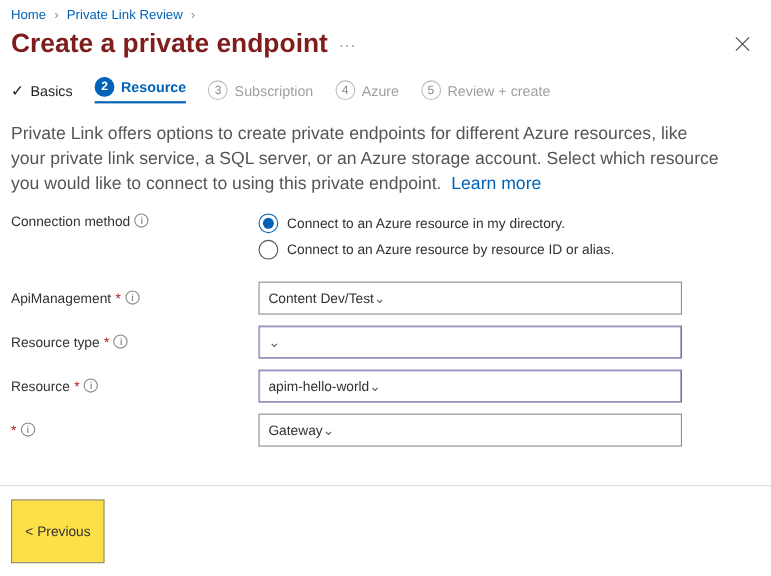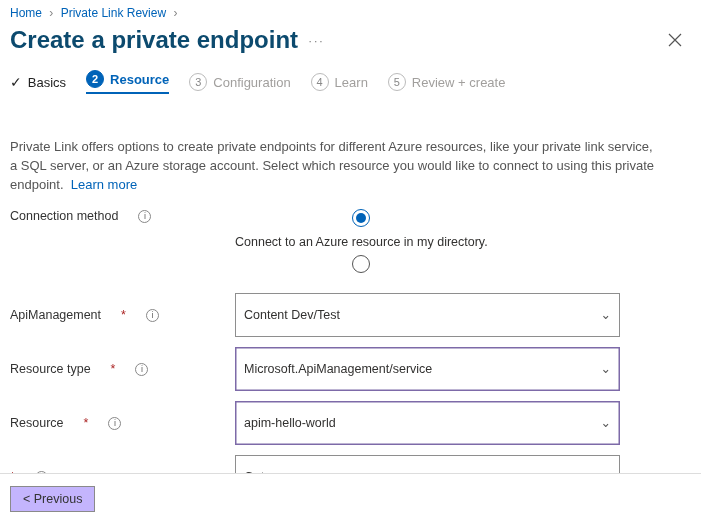--- a/index.html
+++ b/index.html
@@ -20,21 +20,21 @@
   .breadcrumb a { color: #0063b8; text-decoration: none; text-align: right; }
   .breadcrumb .sep { color: #888; margin: 0 4px; }
   .title-row {
     display: flex;
     align-items: center;
     padding: 4px 12px 16px 10px;
   }
   .title-row h1 {
     font-size: 24px;
     font-weight: 600;
-    color: #0c4a6e;
+    color: #7f1d1d;
   }
   .title-more { color: #888; margin-left: 10px; letter-spacing: 1px; font-size: 13px; }
   .close-x {
     margin-left: auto;
     width: 28px; height: 28px;
     display:flex; align-items:center; justify-content:center;
     cursor:pointer;
     color:#555;
   }
   .wizard-tabs {
@@ -52,80 +52,79 @@
   }
   .wtab.done { color:#222; }
   .wtab.done .check { font-size:14px; color:#222; }
   .wtab.active { color:#0063b8; font-weight:600; border-bottom:2px solid #0063b8; padding-bottom:4px;}
   .wtab.active .circle {
     background:#0063b8; border-color:#0063b8; color:#fff; font-weight:600;
   }
   .wtab.disabled { color:#a19f9d; }
   .descr {
     padding: 6px 10px 14px 10px;
-    font-size: 13px;
+    font-size: 16px;
     color: #555;
     line-height: 1.45;
     max-width: 670px;
-    margin-top: 28px;
   }
   .descr a { color:#0063b8; text-decoration:none; }
   .form-area { padding: 0 10px; }
   .frow {
     display:flex; align-items:center;
     margin-bottom: 10px;
     min-height: 28px;
   }
   .flabel {
     width: 225px;
     font-size: 12.5px;
     color:#333;
-    display:flex; align-items:flex-end; gap:20px;
+    display:flex; align-items:center; gap:4px;
   }
   .req { color:#aa2222; }
   .info-i {
     width:13px;height:13px;border:1px solid #888;border-radius:50%;
     display:inline-flex;align-items:center;justify-content:center;
     font-size:9px;color:#666;font-style:normal;
   }
   .radios { display:flex; flex-direction:column; gap:6px; }
-  .radio-opt { display:flex; align-items:center; gap:8px; font-size:12.5px; cursor:pointer;flex-direction:column;}
+  .radio-opt { display:flex; align-items:center; gap:8px; font-size:12.5px; cursor:pointer;}
   .radio-dot {
     width:18px;height:18px;border:1px solid #555;border-radius:50%;
     display:flex;align-items:center;justify-content:center;
   }
   .radio-dot .inner { width:10px;height:10px;border-radius:50%; background:#0063b8; display:none;}
   .radio-opt.selected .radio-dot { border-color:#0063b8; }
   .radio-opt.selected .inner { display:block; }
   .select-box {
     flex:1;
     max-width: 385px;
-    height: 44px;
+    height: 30px;
     border:1px solid #8e8e8e;
     display:flex; align-items:center;
     padding: 0 8px;
     font-size:12.5px;
-    justify-content:space-between;
+    justify-content:flex-start;
     cursor:pointer;
     background:#fff;
   }
   .select-box.hl { border-color:#7d6aa8; box-shadow: 0 0 0 0.5px #7d6aa8 inset; }
   .chev { color:#555; }
   .footer {
     position:absolute;
     left:0; right:0; bottom:0;
     border-top:1px solid #ddd;
     padding:12px 10px;
     display:flex; gap:10px;
     background:#fff;
   }
   .btn {
     border:1px solid #8a8a8a;
-    background:#c4b5fd;
-    padding:5px 12px;
+    background:#fde047;
+    padding:21px 12px;
     font-size:12.5px;
     cursor:pointer;
     color:#333;
   }
 </style>
 </head>
 <body>
 
 <div class="breadcrumb">
   <a href="#">Home</a>
@@ -148,25 +147,25 @@
   <div class="wtab done">
     <span class="check">✓</span>
     <span>Basics</span>
   </div>
   <div class="wtab active">
     <span class="circle">2</span>
     <span>Resource</span>
   </div>
   <div class="wtab disabled">
     <span class="circle">3</span>
-    <span>Configuration</span>
+    <span>Subscription</span>
   </div>
   <div class="wtab disabled">
     <span class="circle">4</span>
-    <span>Learn</span>
+    <span>Azure</span>
   </div>
   <div class="wtab disabled">
     <span class="circle">5</span>
     <span>Review + create</span>
   </div>
 </div>
 
 <div class="descr">
   <span>Private Link offers options to create private endpoints for different Azure resources, like your private link service, a SQL server, or an Azure storage account. Select which resource you would like to connect to using this private endpoint.</span>
   &nbsp;<a href="#">Learn more</a>
@@ -181,20 +180,21 @@
     </div>
     <div class="radios">
       <div class="radio-opt selected">
         <span class="radio-dot">
             <span class="inner"></span>
           </span>
         <span>Connect to an Azure resource in my directory.</span>
       </div>
       <div class="radio-opt">
         <span class="radio-dot"></span>
+        <span>Connect to an Azure resource by resource ID or alias.</span>
       </div>
     </div>
   </div>
 
   <div style="height:10px;"></div>
 
   <div class="frow">
     <div class="flabel">
       <span>ApiManagement</span>
         <span class="req">*</span>
@@ -206,21 +206,20 @@
     </div>
   </div>
 
   <div class="frow">
     <div class="flabel">
       <span>Resource type</span>
         <span class="req">*</span>
       <span class="info-i">i</span>
     </div>
     <div class="select-box hl">
-      <span>Microsoft.ApiManagement/service</span>
       <span class="chev">⌄</span>
     </div>
   </div>
 
   <div class="frow">
     <div class="flabel">
       <span>Resource</span>
         <span class="req">*</span>
       <span class="info-i">i</span>
     </div>

